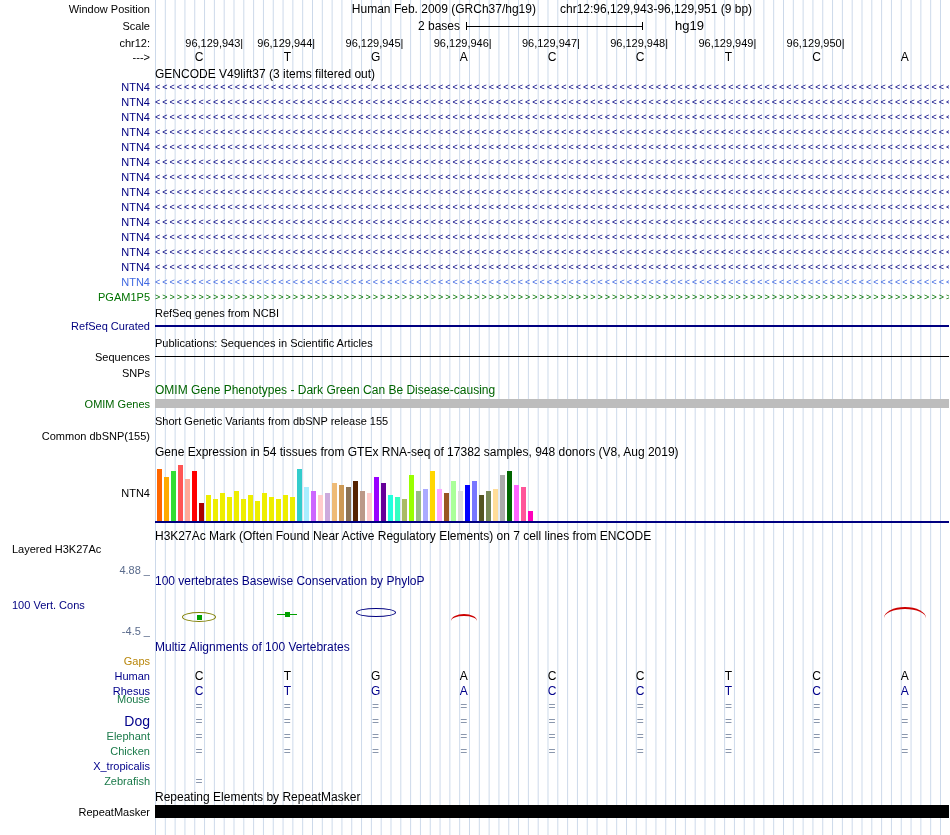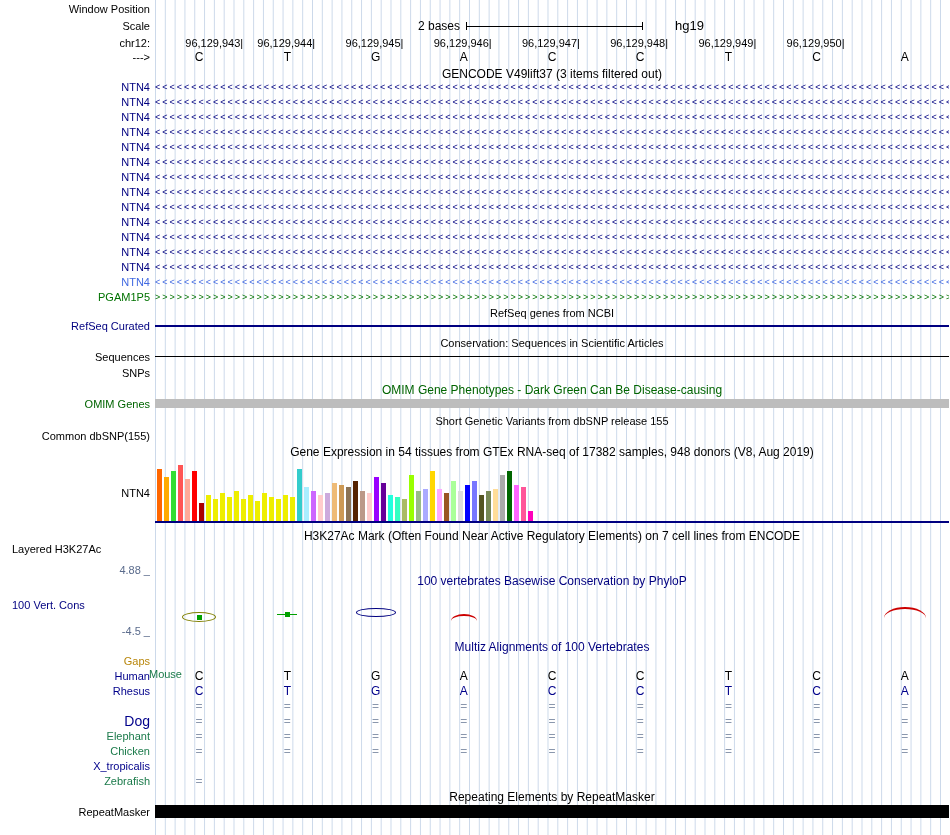--- a/index.html
+++ b/index.html
@@ -4,37 +4,41 @@
 <style>
   html,body{margin:0;padding:0;background:#fff;}
   #screen{position:relative;width:950px;height:835px;background:#fff;overflow:hidden;
           font-family:"Liberation Sans",sans-serif;color:#000;}
   .guides{position:absolute;left:155px;top:0;width:794px;height:835px;
           background-image:linear-gradient(to right,#ccd9ea 1px,transparent 1px);
           background-size:9.8148px 100%;}
   .lab{position:absolute;left:0;width:150px;height:14px;line-height:14px;text-align:right;
        font-size:11px;white-space:nowrap;}
   .lab.left{text-align:left;padding-left:12px;width:138px;}
-  .ttl{position:absolute;left:155px;width:794px;height:14px;line-height:14px;text-align:center;
+  .ttl{position:absolute;left:155px;width:794px;height:14px;line-height:14px;
        font-size:12px;}
   .ttl.sm{font-size:11px;}
   .row{position:absolute;left:155px;width:794px;display:flex;}
   .hline{position:absolute;left:155px;width:794px;}
   .navy{color:#000080;}
   .dgreen{color:#006400;}
   .slate{color:#5a6b8c;}
   .orange{color:#B8860B;}
 </style>
 </head>
 <body>
 
 <div id="screen">
   <div class="guides"></div>
 
   <div class="lab" style="top:2px">Window Position</div>
+  <div class="row" style="top:2px;height:14px;line-height:14px;justify-content:center;gap:24px;font-size:12px">
+    <span>Human Feb. 2009 (GRCh37/hg19)</span>
+    <span>chr12:96,129,943-96,129,951 (9 bp)</span>
+  </div>
 
   <div class="lab" style="top:19px">Scale</div>
   <div style="position:absolute;left:155px;top:19px;width:794px;height:14px">
     <div style="position:absolute;left:240px;width:65px;text-align:right;font-size:12px;line-height:14px">2 bases</div>
     <div style="position:absolute;left:311px;top:3px;width:175px;height:8px;border-left:1px solid #000;border-right:1px solid #000">
       <div style="position:absolute;left:0;top:4px;width:100%;height:1px;background:#000"></div>
     </div>
     <div style="position:absolute;left:520px;font-size:13px;line-height:14px">hg19</div>
   </div>
 
@@ -62,21 +66,21 @@
       <div style="width: 88.2222px; text-align: center;">C</div>
       <div style="width: 88.2222px; text-align: center;">A</div>
     </div>
 
   <div class="ttl" style="top:67px">GENCODE V49lift37 (3 items filtered out)</div>
 
   <div class="ttl sm" style="top:306px">RefSeq genes from NCBI</div>
   <div class="lab navy" style="top:319px">RefSeq Curated</div>
   <div class="hline" style="top:325px;height:2px;background:#000080"></div>
 
-  <div class="ttl sm" style="top:336px">Conservation: Sequences in Scientific Articles</div>
+  <div class="ttl sm" style="top:336px">Publications: Sequences in Scientific Articles</div>
   <div class="lab" style="top:350px">Sequences</div>
   <div class="hline" style="top:356px;height:1px;background:#000"></div>
 
   <div class="lab" style="top:366px">SNPs</div>
 
   <div class="ttl dgreen" style="top:383px">OMIM Gene Phenotypes - Dark Green Can Be Disease-causing</div>
   <div class="lab dgreen" style="top:397px">OMIM Genes</div>
   <div class="hline" style="top:399px;height:9px;background:#bdbdbd"></div>
 
   <div class="ttl sm" style="top:414px">Short Genetic Variants from dbSNP release 155</div>
@@ -212,21 +216,21 @@
       <div style="width: 88.2222px; text-align: center;">C</div>
       <div style="width: 88.2222px; text-align: center;">T</div>
       <div style="width: 88.2222px; text-align: center;">G</div>
       <div style="width: 88.2222px; text-align: center;">A</div>
       <div style="width: 88.2222px; text-align: center;">C</div>
       <div style="width: 88.2222px; text-align: center;">C</div>
       <div style="width: 88.2222px; text-align: center;">T</div>
       <div style="width: 88.2222px; text-align: center;">C</div>
       <div style="width: 88.2222px; text-align: center;">A</div>
     </div>
-    <div style="position: absolute; left: 0px; top: 667px; width: 150px; height: 15px; line-height: 15px; text-align: right; font-size: 11px; white-space: nowrap; color: rgb(26, 122, 74); padding-left: 32px;">Mouse</div>
+    <div style="position: absolute; left: 0px; top: 692px; width: 150px; height: 15px; line-height: 15px; text-align: right; font-size: 11px; white-space: nowrap; color: rgb(26, 122, 74);">Mouse</div>
     <div style="position: absolute; left: 155px; top: 699px; width: 794px; height: 15px; display: flex; font-size: 12px; line-height: 15px; color: rgb(138, 151, 173);">
       <div style="width: 88.2222px; text-align: center;">=</div>
       <div style="width: 88.2222px; text-align: center;">=</div>
       <div style="width: 88.2222px; text-align: center;">=</div>
       <div style="width: 88.2222px; text-align: center;">=</div>
       <div style="width: 88.2222px; text-align: center;">=</div>
       <div style="width: 88.2222px; text-align: center;">=</div>
       <div style="width: 88.2222px; text-align: center;">=</div>
       <div style="width: 88.2222px; text-align: center;">=</div>
       <div style="width: 88.2222px; text-align: center;">=</div>

